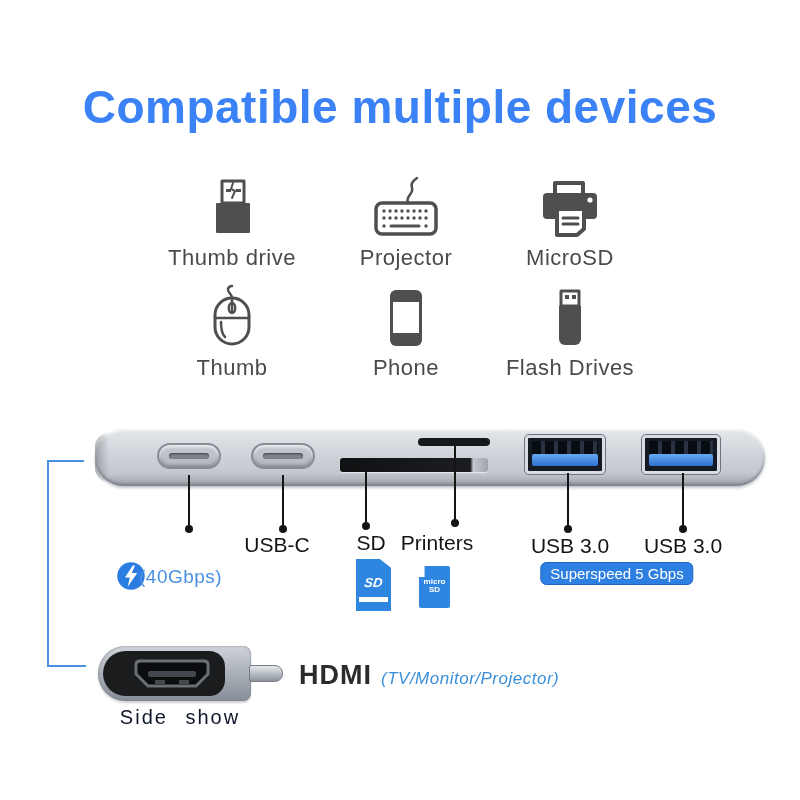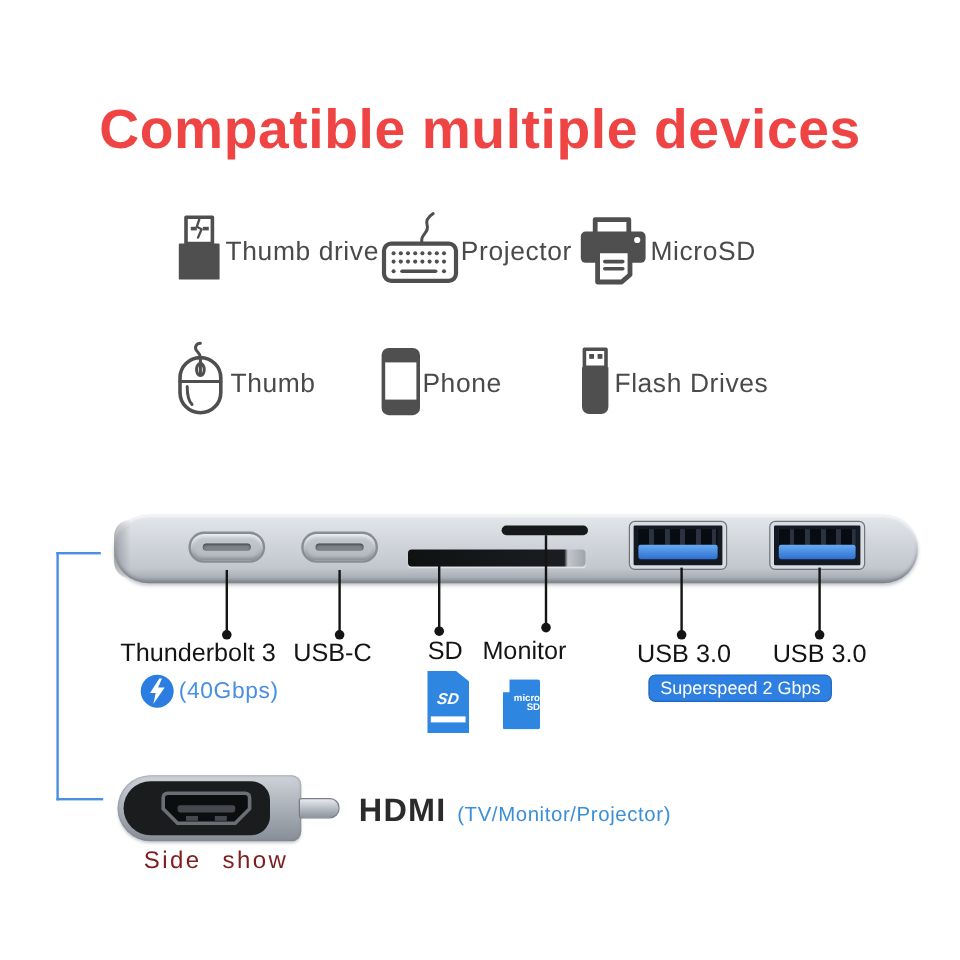--- a/index.html
+++ b/index.html
@@ -3,24 +3,24 @@
 <meta charset="utf-8">
 <style>
   html,body{margin:0;padding:0;background:#ffffff;}
   .canvas{
     position:relative;width:800px;height:800px;background:#ffffff;overflow:hidden;
     font-family:"Liberation Sans", sans-serif;
   }
   
   .title{
     position:absolute;top:82px;left:0;width:800px;text-align:center;margin:0;
-    font-size:46px;font-weight:700;letter-spacing:.5px;color:#ef4444;line-height:1.1;
-  }
-  
-  .dev{position:absolute;width:180px;display:flex;flex-direction:row;align-items:center;}
+    font-size:46px;font-weight:700;letter-spacing:.5px;color:#3b82f6;line-height:1.1;
+  }
+  
+  .dev{position:absolute;width:180px;display:flex;flex-direction:column;align-items:center;}
   .dev .icon-box{height:64px;display:flex;align-items:flex-end;justify-content:center;}
   .dev-label{margin-top:7px;font-size:22px;color:#4a4a4a;letter-spacing:.5px;white-space:nowrap;}
   .r1{top:174px}.r2{top:284px}
   .c1{left:142px}.c2{left:316px}.c3{left:480px}
   svg .st{stroke:#4f4f4f;fill:none;stroke-linecap:round;stroke-linejoin:round;}
   svg .fl{fill:#4f4f4f;}
   
   .hub{
     position:absolute;left:95px;top:429px;width:670px;height:57px;border-radius:29px;
     background:linear-gradient(180deg,#e3e6ea 0%,#d0d4da 45%,#c2c7ce 78%,#a9aeb6 92%,#8d929a 100%);
@@ -56,44 +56,44 @@
   .tb-speed{position:absolute;font-size:19px;color:#4a90e2;letter-spacing:.5px;white-space:nowrap;}
   .tb-logo{position:absolute;width:30px;height:30px;}
   
   .sd-card{position:absolute;left:356px;top:559px;width:35px;height:52px;background:#2e86e0;
     clip-path:polygon(0 0,68% 0,100% 17%,100% 100%,0 100%);}
   .sd-card .sd-txt{position:absolute;top:16px;left:0;right:0;text-align:center;color:#fff;
     font-size:13px;font-weight:700;font-style:italic;transform:skewX(-8deg);}
   .sd-card .stripe{position:absolute;left:3px;right:3px;bottom:9px;height:5px;background:#fff;}
   .msd-card{position:absolute;left:419px;top:566px;width:31px;height:42px;background:#2e86e0;border-radius:2px;
     clip-path:polygon(18% 0,100% 0,100% 100%,0 100%,0 26%,18% 26%);}
-  .msd-card .msd-txt{position:absolute;top:12px;left:0;right:0;text-align:right;color:#fff;
+  .msd-card .msd-txt{position:absolute;top:12px;left:0;right:0;text-align:center;color:#fff;
     font-size:8px;font-weight:700;line-height:1;}
   
   .badge{position:absolute;left:617px;top:562px;transform:translateX(-50%);
     background:#2e7fe2;border:1px solid #1f66c2;border-radius:6px;color:#fff;
     font-size:15px;line-height:21px;padding:0 9px;white-space:nowrap;}
   
   .bk{position:absolute;background:#4a90e2;}
   
   .adapter{position:absolute;left:98px;top:646px;width:153px;height:55px;
     border-radius:28px 8px 8px 28px;
     background:linear-gradient(180deg,#cfd3d9 0%,#aab0b8 50%,#878d96 100%);
     box-shadow:inset 0 0 2px #6f747c, 0 2px 2px rgba(140,145,152,.4);}
   .adapter-face{position:absolute;left:5px;top:5px;right:26px;bottom:5px;background:#1b1c1e;
     border-radius:23px 16px 16px 23px;}
   .hdmi-port{position:absolute;left:30px;top:8px;}
   .cplug{position:absolute;left:249px;top:665px;width:34px;height:17px;
     border-radius:2px 8px 8px 2px;border:1px solid #787d85;box-sizing:border-box;
     background:linear-gradient(180deg,#e6e9ed 0%,#b4bac2 55%,#8f959d 100%);}
   .side-show{position:absolute;left:180px;top:706px;transform:translateX(-50%);
-    font-size:20px;color:#7f1d1d;letter-spacing:2px;word-spacing:10px;white-space:nowrap;}
+    font-size:20px;color:#0f172a;letter-spacing:2px;word-spacing:10px;white-space:nowrap;}
   .hdmi-line{position:absolute;left:299px;top:660px;display:flex;align-items:baseline;white-space:nowrap;}
   .hdmi-name{font-size:27px;font-weight:700;color:#2b2b2b;letter-spacing:1px;}
-  .hdmi-note{font-size:17px;color:#3b8fd8;margin-left:9px;letter-spacing:.5px;}
+  .hdmi-note{font-size:17px;color:#3b8fd8;margin-left:9px;letter-spacing:.5px;font-style:italic;}
 </style>
 </head>
 <body>
 
 <div class="canvas">
 
   <h1 class="title">Compatible multiple devices</h1>
 
   <div class="dev r1 c1">
     <div class="icon-box">
@@ -219,42 +219,41 @@
   <div class="pl" style="left:454px;top:446px;height:75px">
       <i class="dot"></i>
     </div>
   <div class="pl" style="left:567px;top:473px;height:54px">
       <i class="dot"></i>
     </div>
   <div class="pl" style="left:682px;top:473px;height:54px">
       <i class="dot"></i>
     </div>
 
-  <div class="plabel" style="left:165px;top:533px">Thunderbolt 3</div>
   <div class="plabel" style="left:277px;top:533px">USB-C</div>
   <div class="plabel" style="left:371px;top:531px">SD</div>
-  <div class="plabel" style="left:437px;top:531px">Monitor</div>
+  <div class="plabel" style="left:437px;top:531px">Printers</div>
   <div class="plabel" style="left:570px;top:534px">USB 3.0</div>
   <div class="plabel" style="left:683px;top:534px">USB 3.0</div>
 
   <svg class="tb-logo" style="left:116px;top:561px" viewBox="0 0 24 24">
     <circle cx="12" cy="12" r="11" fill="#2b7de1"></circle>
     <path d="M13.4 3.5 L7.2 13.2 H11 L9.4 20.5 L17 9.6 H12.6 L15.2 3.5 Z" fill="#fff"></path>
   </svg>
-  <div class="tb-speed" style="left:149px;top:566px">(40Gbps)</div>
+  <div class="tb-speed" style="left:139px;top:566px">(40Gbps)</div>
 
   <div class="sd-card">
     <div class="sd-txt">SD</div>
     <div class="stripe"></div>
   </div>
   <div class="msd-card">
     <div class="msd-txt">micro SD</div>
   </div>
 
-  <div class="badge">Superspeed 2 Gbps</div>
+  <div class="badge">Superspeed 5 Gbps</div>
 
   <div class="bk" style="left:47px;top:460px;width:2px;height:207px"></div>
   <div class="bk" style="left:47px;top:460px;width:37px;height:2px"></div>
   <div class="bk" style="left:47px;top:665px;width:39px;height:2px"></div>
 
   <div class="adapter">
     <div class="adapter-face">
       <svg class="hdmi-port" width="78" height="30" viewBox="0 0 78 30">
         <path d="M7 2 H71 Q75 2 75 6 V15 L63 27 H15 L3 15 V6 Q3 2 7 2 Z" fill="#0c0d0e" stroke="#6a6f76" stroke-width="3"></path>
         <rect x="15" y="12" width="48" height="6" rx="2" fill="#45494f"></rect>

